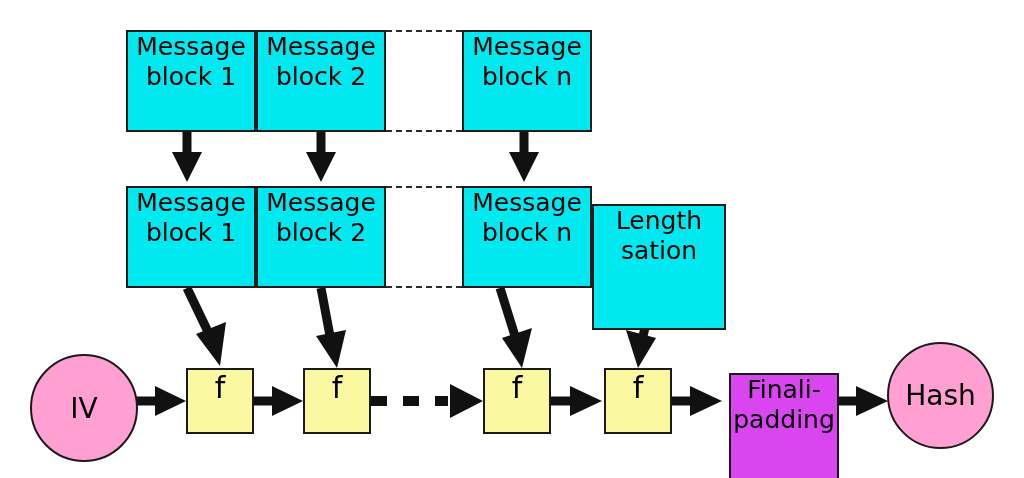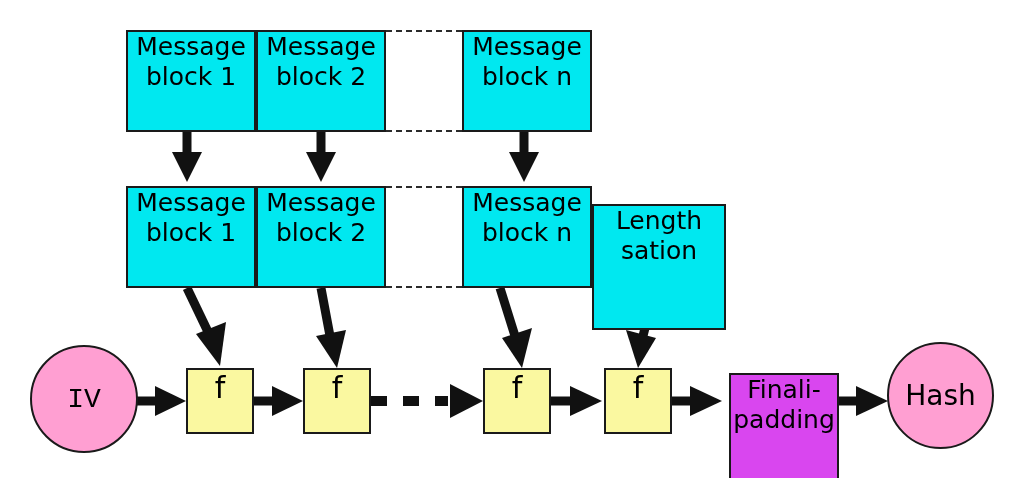--- a/index.html
+++ b/index.html
@@ -165,21 +165,21 @@
   <div class="node msgblock" style="left:462px; top:186px; width:130px; height:102px;">
     <span class="ln">Message</span>
     <span class="ln">block n</span>
   </div>
 
   <div class="node msgblock" style="left:592px; top:204px; width:134px; height:126px;">
     <span class="ln">Length</span>
     <span class="ln">sation</span>
   </div>
 
-  <div class="circ" style="left:30px; top:345px; width:108px; height:108px;font-family:Liberation Mono, monospace;">
+  <div class="circ" style="left:30px; top:354px; width:108px; height:108px;">
     <span>IV</span>
   </div>
 
   <div class="node fbox" style="left:186px; top:368px; width:68px; height:66px;">
     <span>f</span>
   </div>
 
   <div class="node fbox" style="left:303px; top:368px; width:68px; height:66px;">
     <span>f</span>
   </div>

